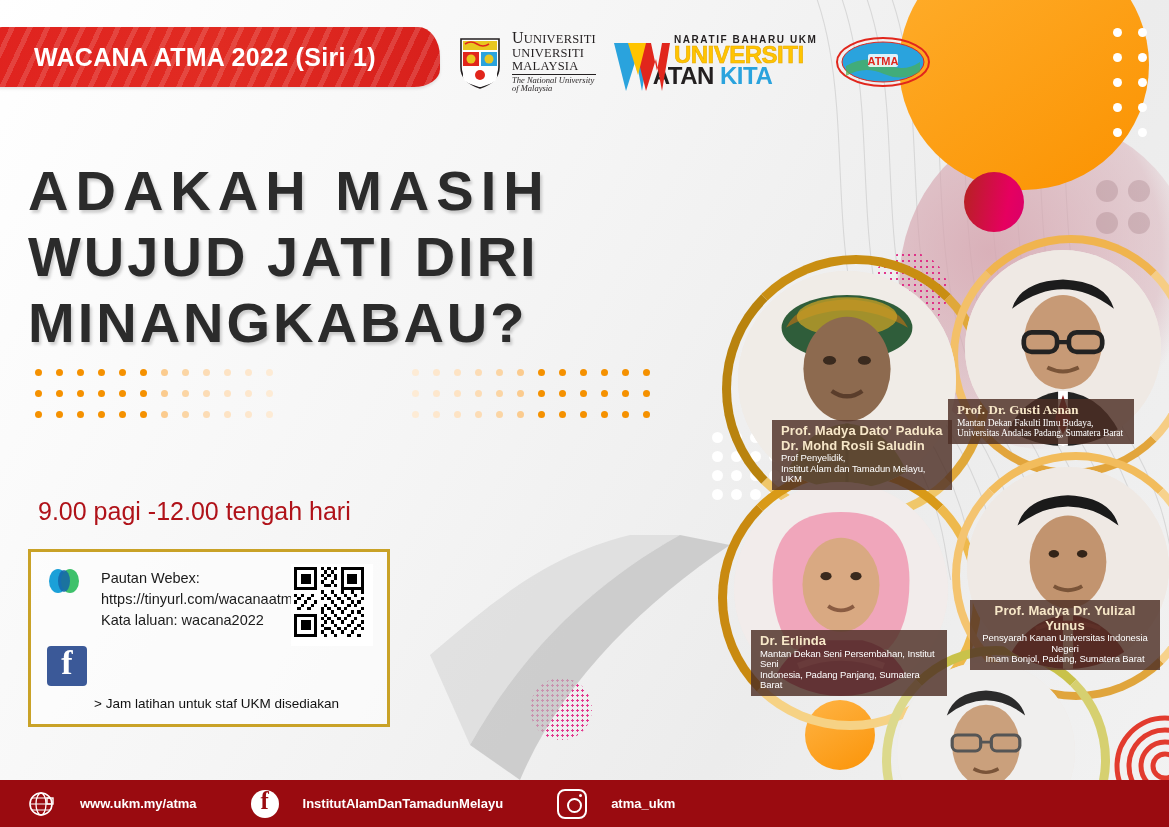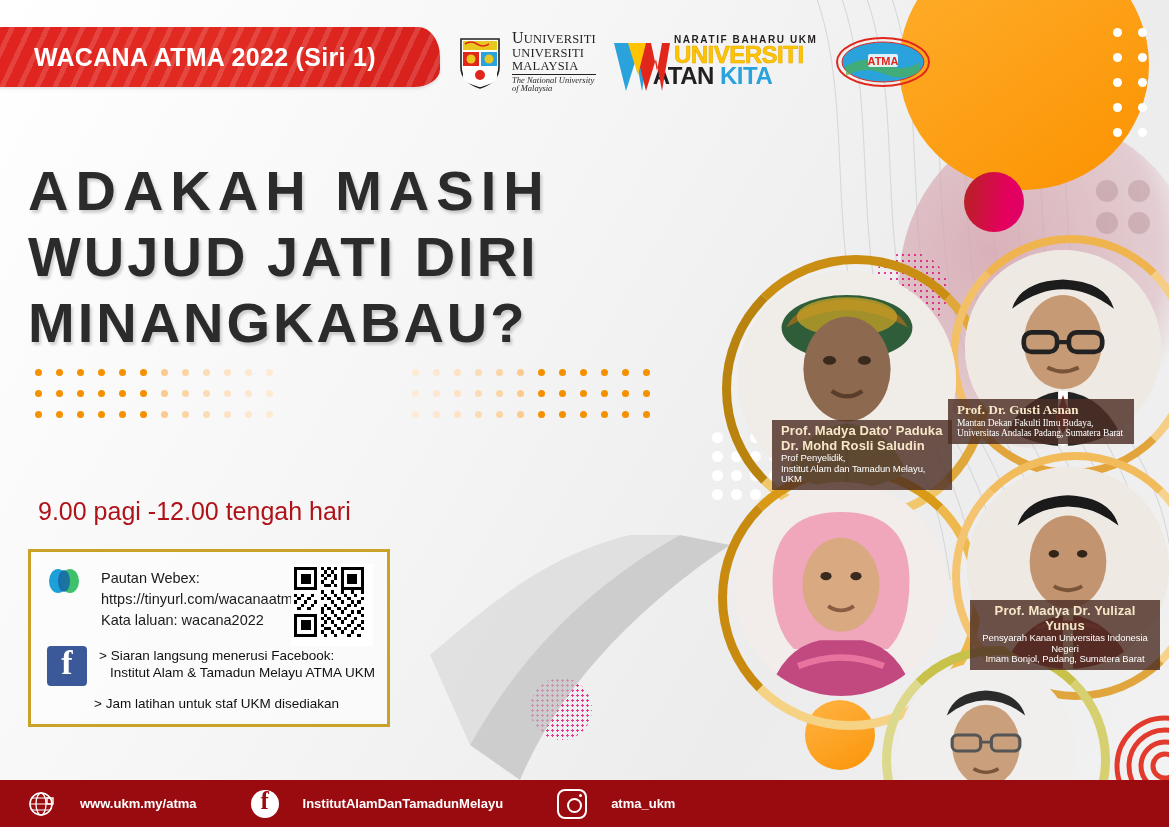--- a/index.html
+++ b/index.html
@@ -545,24 +545,20 @@
           <rect x="9" y="20" width="1" height="1"></rect>
             <rect x="12" y="20" width="1" height="1"></rect>
             <rect x="16" y="20" width="1" height="1"></rect>
             <rect x="19" y="20" width="1" height="1"></rect>
         </g>
       </svg>
     </div>
 
     <div class="fb-row">
       <div class="fb-icon"></div>
-      <div class="fb-lines">
-        <div>&gt; Siaran langsung menerusi Facebook:</div>
-        <span class="ind">Institut Alam &amp; Tamadun Melayu ATMA UKM</span>
-      </div>
     </div>
 
     <div class="note">&gt; Jam latihan untuk staf UKM disediakan</div>
   </div>
 
   <div class="gold-ring ring-a"></div>
   <div class="gold-ring ring-b"></div>
   <div class="gold-ring ring-c"></div>
   <div class="gold-ring ring-d"></div>
   <div class="gold-ring ring-e"></div>
@@ -645,20 +641,25 @@
     <div class="rl">Prof Penyelidik,</div>
     <div class="rl">Institut Alam dan Tamadun Melayu, UKM</div>
   </div>
 
   <div class="plate plate-b">
     <div class="nm">Prof. Dr. Gusti  Asnan</div>
     <div class="rl">Mantan Dekan Fakulti Ilmu Budaya,</div>
     <div class="rl">Universitas Andalas Padang, Sumatera Barat</div>
   </div>
 
+  <div class="plate plate-c">
+    <div class="nm">Dr. Erlinda</div>
+    <div class="rl">Mantan Dekan Seni Persembahan, Institut Seni</div>
+    <div class="rl">Indonesia, Padang Panjang, Sumatera Barat</div>
+  </div>
 
   <div class="plate plate-d">
     <div class="nm">Prof. Madya Dr. Yulizal Yunus</div>
     <div class="rl">Pensyarah Kanan Universitas Indonesia Negeri</div>
     <div class="rl">Imam Bonjol, Padang, Sumatera Barat</div>
   </div>
 
   <div class="plate plate-e">
     <div class="nm">Pemudah cara:</div>
     <div class="nm2">En. Dirwan Ahmad Darwis</div>

